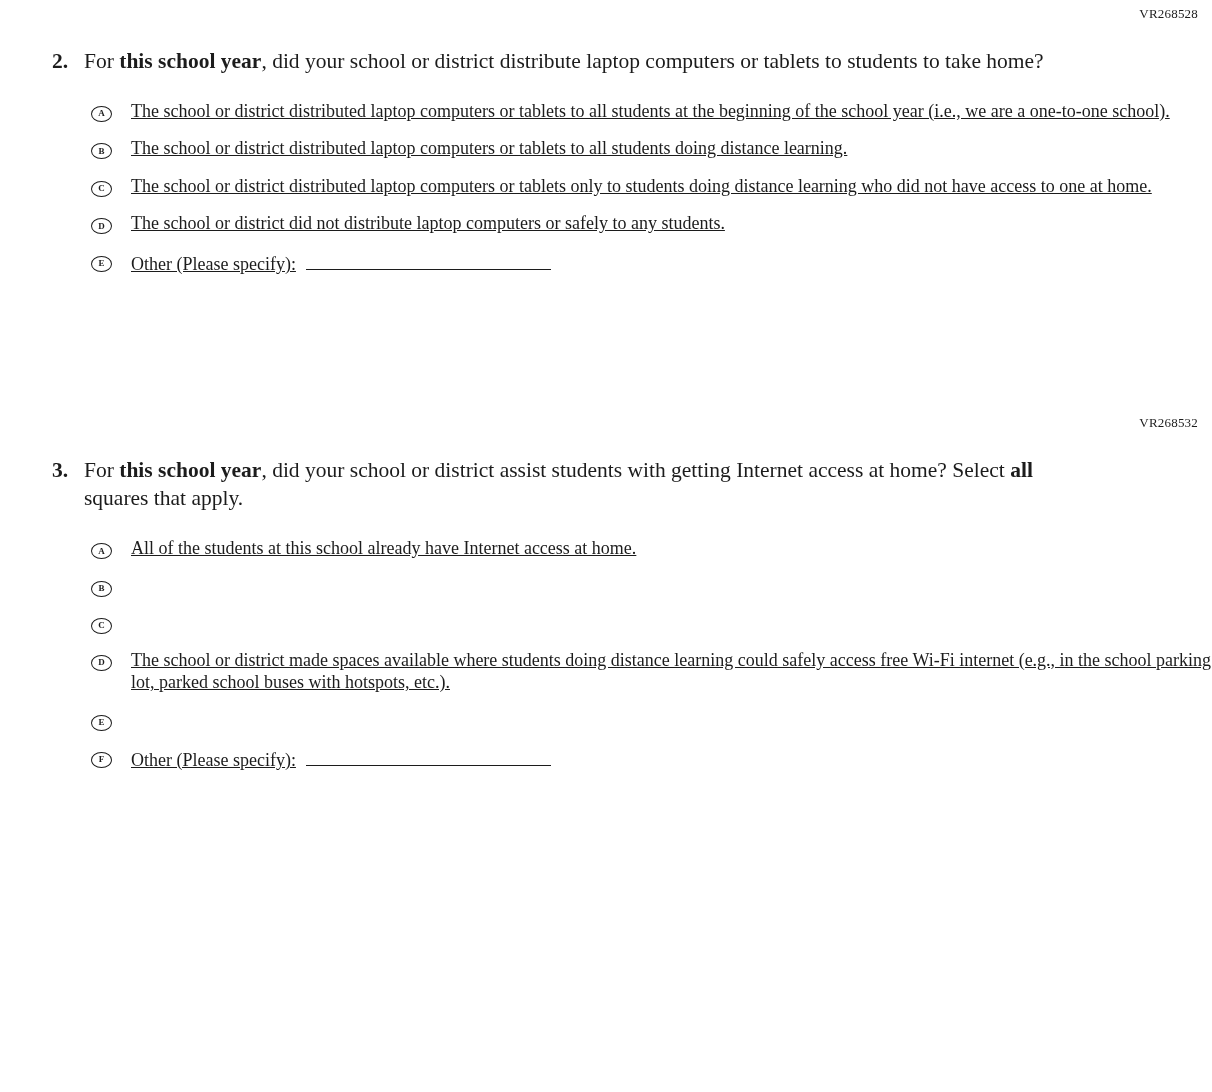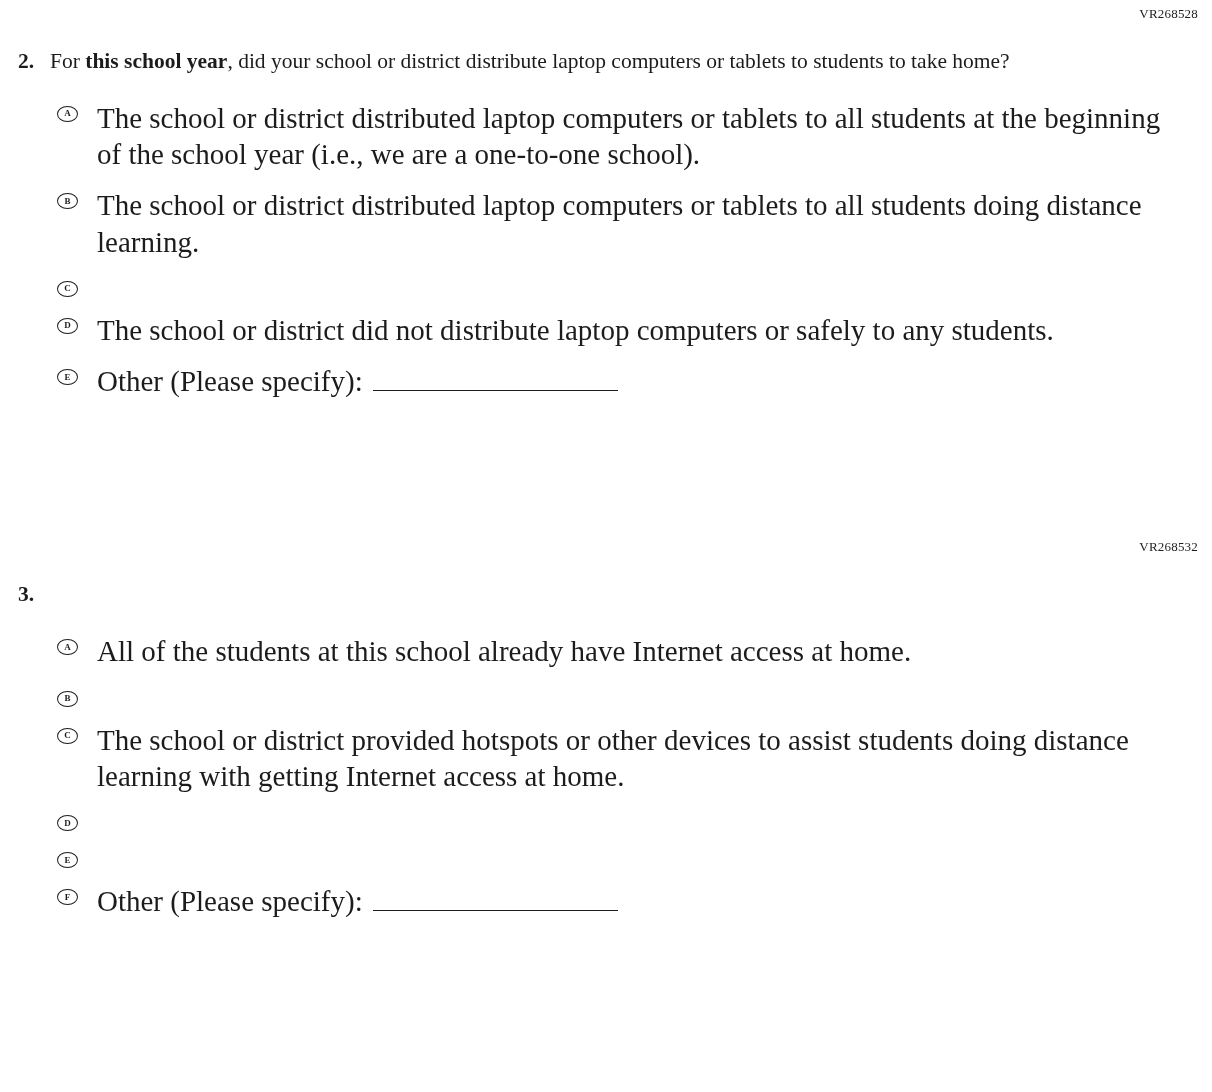--- a/index.html
+++ b/index.html
@@ -10,21 +10,21 @@
     font-family: "Liberation Serif", "DejaVu Serif", serif;
     color: #1c1c1c;
     overflow: hidden;
   }
   .page {
     width: 1212px;
     height: 1092px;
     padding-top: 6px;
     position: relative;
   }
-  .question-block { margin-bottom: 0; }
+  .question-block { margin-bottom: 0; margin-left: 34px; }
   .question-block + .question-block { margin-top: 140px; }
   .code-line {
     text-align: right;
     padding-right: 14px;
     font-size: 13px;
     letter-spacing: 0.2px;
     color: #1c1c1c;
     margin-bottom: 26px;
   }
   .q-head {
@@ -58,23 +58,24 @@
     justify-content: center;
     font-size: 9px;
     font-weight: bold;
     line-height: 1;
     margin-top: 6px;
     cursor: pointer;
     background: #ffffff;
   }
   .option-text {
     margin-left: 19px;
-    font-size: 29px;
+    font-size: 18px;
     line-height: 1.25;
     max-width: 1088px;
+    text-decoration: underline;
   }
   .write-line {
     display: inline-block;
     width: 245px;
     border-bottom: 1.3px solid #1c1c1c;
     height: 20px;
     margin-left: 10px;
     vertical-align: baseline;
   }
 </style>
@@ -99,63 +100,65 @@
       <div class="option-row">
         <span class="bubble">
             <span>B</span>
           </span>
         <div class="option-text">The school or district distributed laptop computers or tablets to all students doing distance learning.</div>
       </div>
       <div class="option-row">
         <span class="bubble">
             <span>C</span>
           </span>
+        <div class="option-text">The school or district distributed laptop computers or tablets only to students doing distance learning who did not have access to one at home.</div>
       </div>
       <div class="option-row">
         <span class="bubble">
             <span>D</span>
           </span>
         <div class="option-text">The school or district did not distribute laptop computers or safely to any students.</div>
       </div>
       <div class="option-row">
         <span class="bubble">
             <span>E</span>
           </span>
         <div class="option-text"><span>Other (Please specify):</span><span class="write-line"></span></div>
       </div>
     </div>
   </div>
 
   <div class="question-block">
     <div class="code-line">VR268532</div>
     <div class="q-head">
       <div class="q-number">3.</div>
+      <div class="q-title"><span>For </span><span class="seg-bold">this school year</span><span>, did your school or district assist students with getting Internet access at home? Select </span><span class="seg-bold">all</span><span> squares that apply.</span></div>
     </div>
     <div class="options">
       <div class="option-row">
         <span class="bubble">
             <span>A</span>
           </span>
         <div class="option-text">All of the students at this school already have Internet access at home.</div>
       </div>
       <div class="option-row">
         <span class="bubble">
             <span>B</span>
           </span>
       </div>
       <div class="option-row">
         <span class="bubble">
             <span>C</span>
           </span>
-        <div class="option-text">The school or district provided hotspots or other devices to assist students doing distance learning with getting Internet access at home.</div>
       </div>
       <div class="option-row">
         <span class="bubble">
             <span>D</span>
           </span>
+        <div class="option-text">The school or district made spaces available where students doing distance learning could safely access free Wi-Fi internet (e.g., in the school parking lot, parked school buses with hotspots, etc.).</div>
       </div>
       <div class="option-row">
         <span class="bubble">
             <span>E</span>
           </span>
       </div>
       <div class="option-row">
         <span class="bubble">
             <span>F</span>
           </span>

